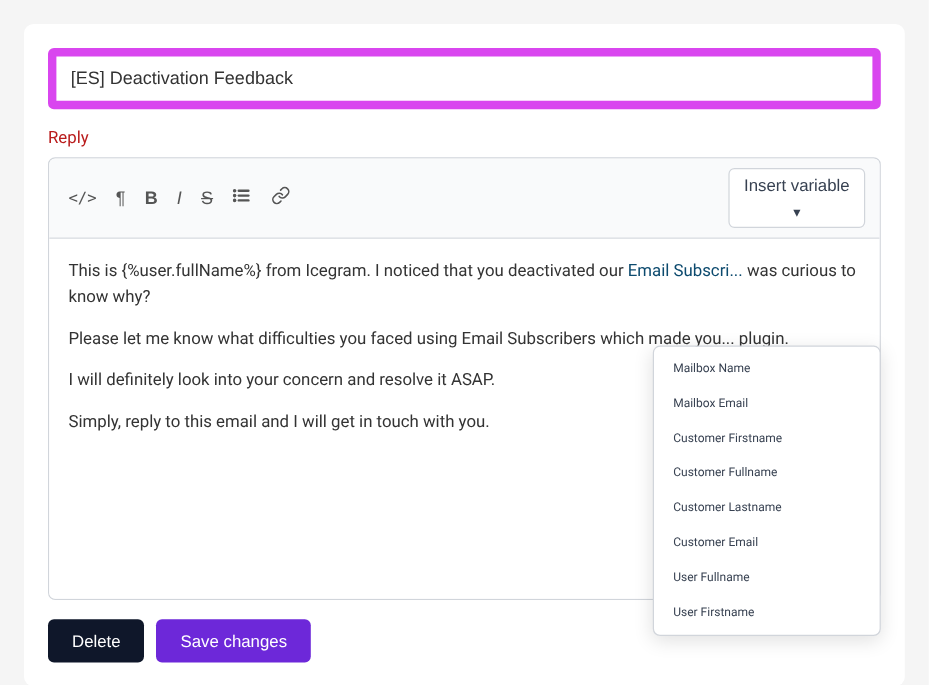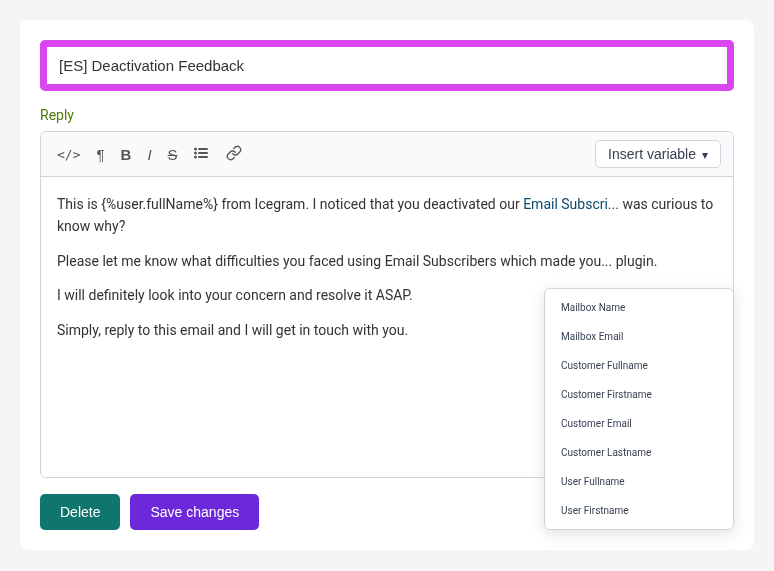--- a/index.html
+++ b/index.html
@@ -30,21 +30,21 @@
       border: 7px solid #d946ef;
       border-radius: 5px;
       padding: 10px 12px;
       font-size: 15px;
       color: #333;
       outline: none;
       margin-bottom: 16px;
     }
     .reply-label {
       font-size: 14px;
-      color: #4d7c0f;
+      color: #b91c1c;
       margin-bottom: 8px;
     }
     .editor-container {
       border: 1px solid #d1d5db;
       border-radius: 6px;
       overflow: hidden;
     }
     .toolbar {
       background: #f9fafb;
       border-bottom: 1px solid #d1d5db;
@@ -75,39 +75,40 @@
       border: 1px solid #d1d5db;
       border-radius: 5px;
       padding: 5px 12px;
       font-size: 14px;
       cursor: pointer;
       color: #374151;
       display: flex;
       align-items: center;
       gap: 6px;
       background: #fff;
+      flex-direction: column;
     }
     .editor-body {
       padding: 16px;
       min-height: 300px;
       font-size: 14px;
       color: #333;
       line-height: 1.6;
       background: #fff;
       position: relative;
     }
     .editor-body p { margin-bottom: 12px; }
     .editor-link { color: #0c4a6e; text-decoration: none; }
     .footer-actions {
       display: flex;
       gap: 10px;
       margin-top: 16px;
     }
     .btn-delete {
-      background: #0f766e;
+      background: #0f172a;
       color: #fff;
       border: none;
       border-radius: 5px;
       padding: 10px 20px;
       font-size: 14px;
       cursor: pointer;
     }
     .btn-save {
       background: #6d28d9;
       color: #fff;
@@ -208,20 +209,20 @@
   
   <div class="footer-actions">
     <button class="btn-delete">Delete</button>
     <button class="btn-save">Save changes</button>
   </div>
 
   
   <div class="dropdown-menu" id="dropdown-menu">
   <div class="dropdown-item">Mailbox Name</div>
       <div class="dropdown-item">Mailbox Email</div>
+      <div class="dropdown-item">Customer Firstname</div>
       <div class="dropdown-item">Customer Fullname</div>
-      <div class="dropdown-item">Customer Firstname</div>
+      <div class="dropdown-item">Customer Lastname</div>
       <div class="dropdown-item">Customer Email</div>
-      <div class="dropdown-item">Customer Lastname</div>
       <div class="dropdown-item">User Fullname</div>
       <div class="dropdown-item">User Firstname</div>
     </div>
 </div>
 
 </body></html>

